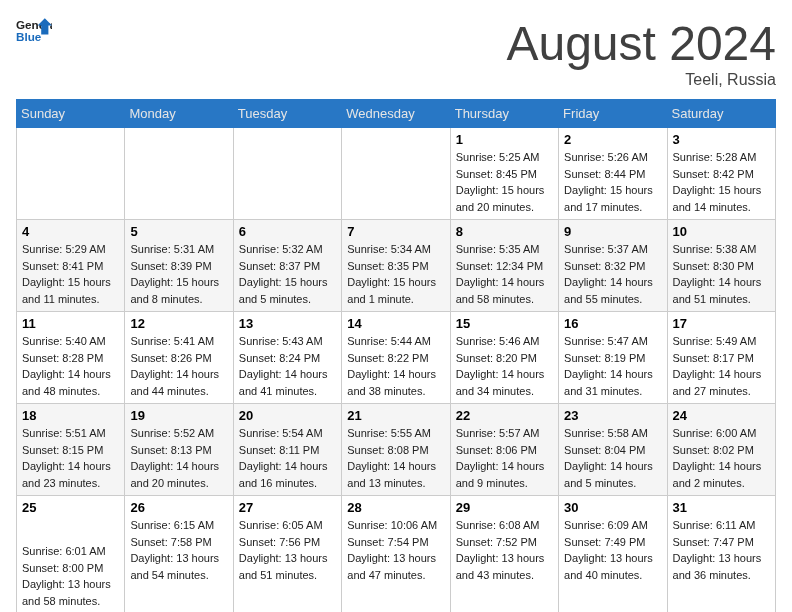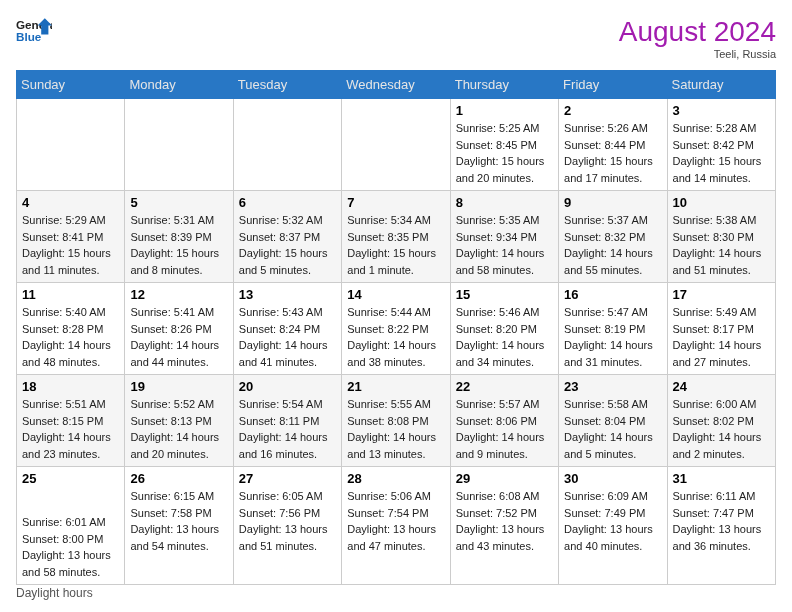--- a/index.html
+++ b/index.html
@@ -22,26 +22,26 @@
       gap: 4px;
     }
     .logo-icon {
       width: 36px;
       height: 28px;
     }
     .title-area {
       text-align: right;
     }
     .month-year {
-      font-size: 28px;
+      font-size: 48px;
       font-weight: 300;
-      color: #a21caf;
+      color: #404040;
     }
     .location {
-      font-size: 11px;
+      font-size: 16px;
       color: #444;
     }
     table {
       width: 100%;
       border-collapse: collapse;
       font-size: 11px;
     }
     thead tr th {
       background-color: #2877c5;
       color: #e5e5e5;
@@ -160,21 +160,21 @@
         </td>
         <td>
           <span class="day-num">7</span>
           <div class="day-info" style="white-space: pre-line;">Sunrise: 5:34 AM
 Sunset: 8:35 PM
 Daylight: 15 hours and 1 minute.</div>
         </td>
         <td>
           <span class="day-num">8</span>
           <div class="day-info" style="white-space: pre-line;">Sunrise: 5:35 AM
-Sunset: 9:34 PM
+Sunset: 12:34 PM
 Daylight: 14 hours and 58 minutes.</div>
         </td>
         <td>
           <span class="day-num">9</span>
           <div class="day-info" style="white-space: pre-line;">Sunrise: 5:37 AM
 Sunset: 8:32 PM
 Daylight: 14 hours and 55 minutes.</div>
         </td>
         <td>
           <span class="day-num">10</span>
@@ -285,21 +285,21 @@
 Daylight: 13 hours and 54 minutes.</div>
         </td>
         <td>
           <span class="day-num">27</span>
           <div class="day-info" style="white-space: pre-line;">Sunrise: 6:05 AM
 Sunset: 7:56 PM
 Daylight: 13 hours and 51 minutes.</div>
         </td>
         <td>
           <span class="day-num">28</span>
-          <div class="day-info" style="white-space: pre-line;">Sunrise: 5:06 AM
+          <div class="day-info" style="white-space: pre-line;">Sunrise: 10:06 AM
 Sunset: 7:54 PM
 Daylight: 13 hours and 47 minutes.</div>
         </td>
         <td>
           <span class="day-num">29</span>
           <div class="day-info" style="white-space: pre-line;">Sunrise: 6:08 AM
 Sunset: 7:52 PM
 Daylight: 13 hours and 43 minutes.</div>
         </td>
         <td>

